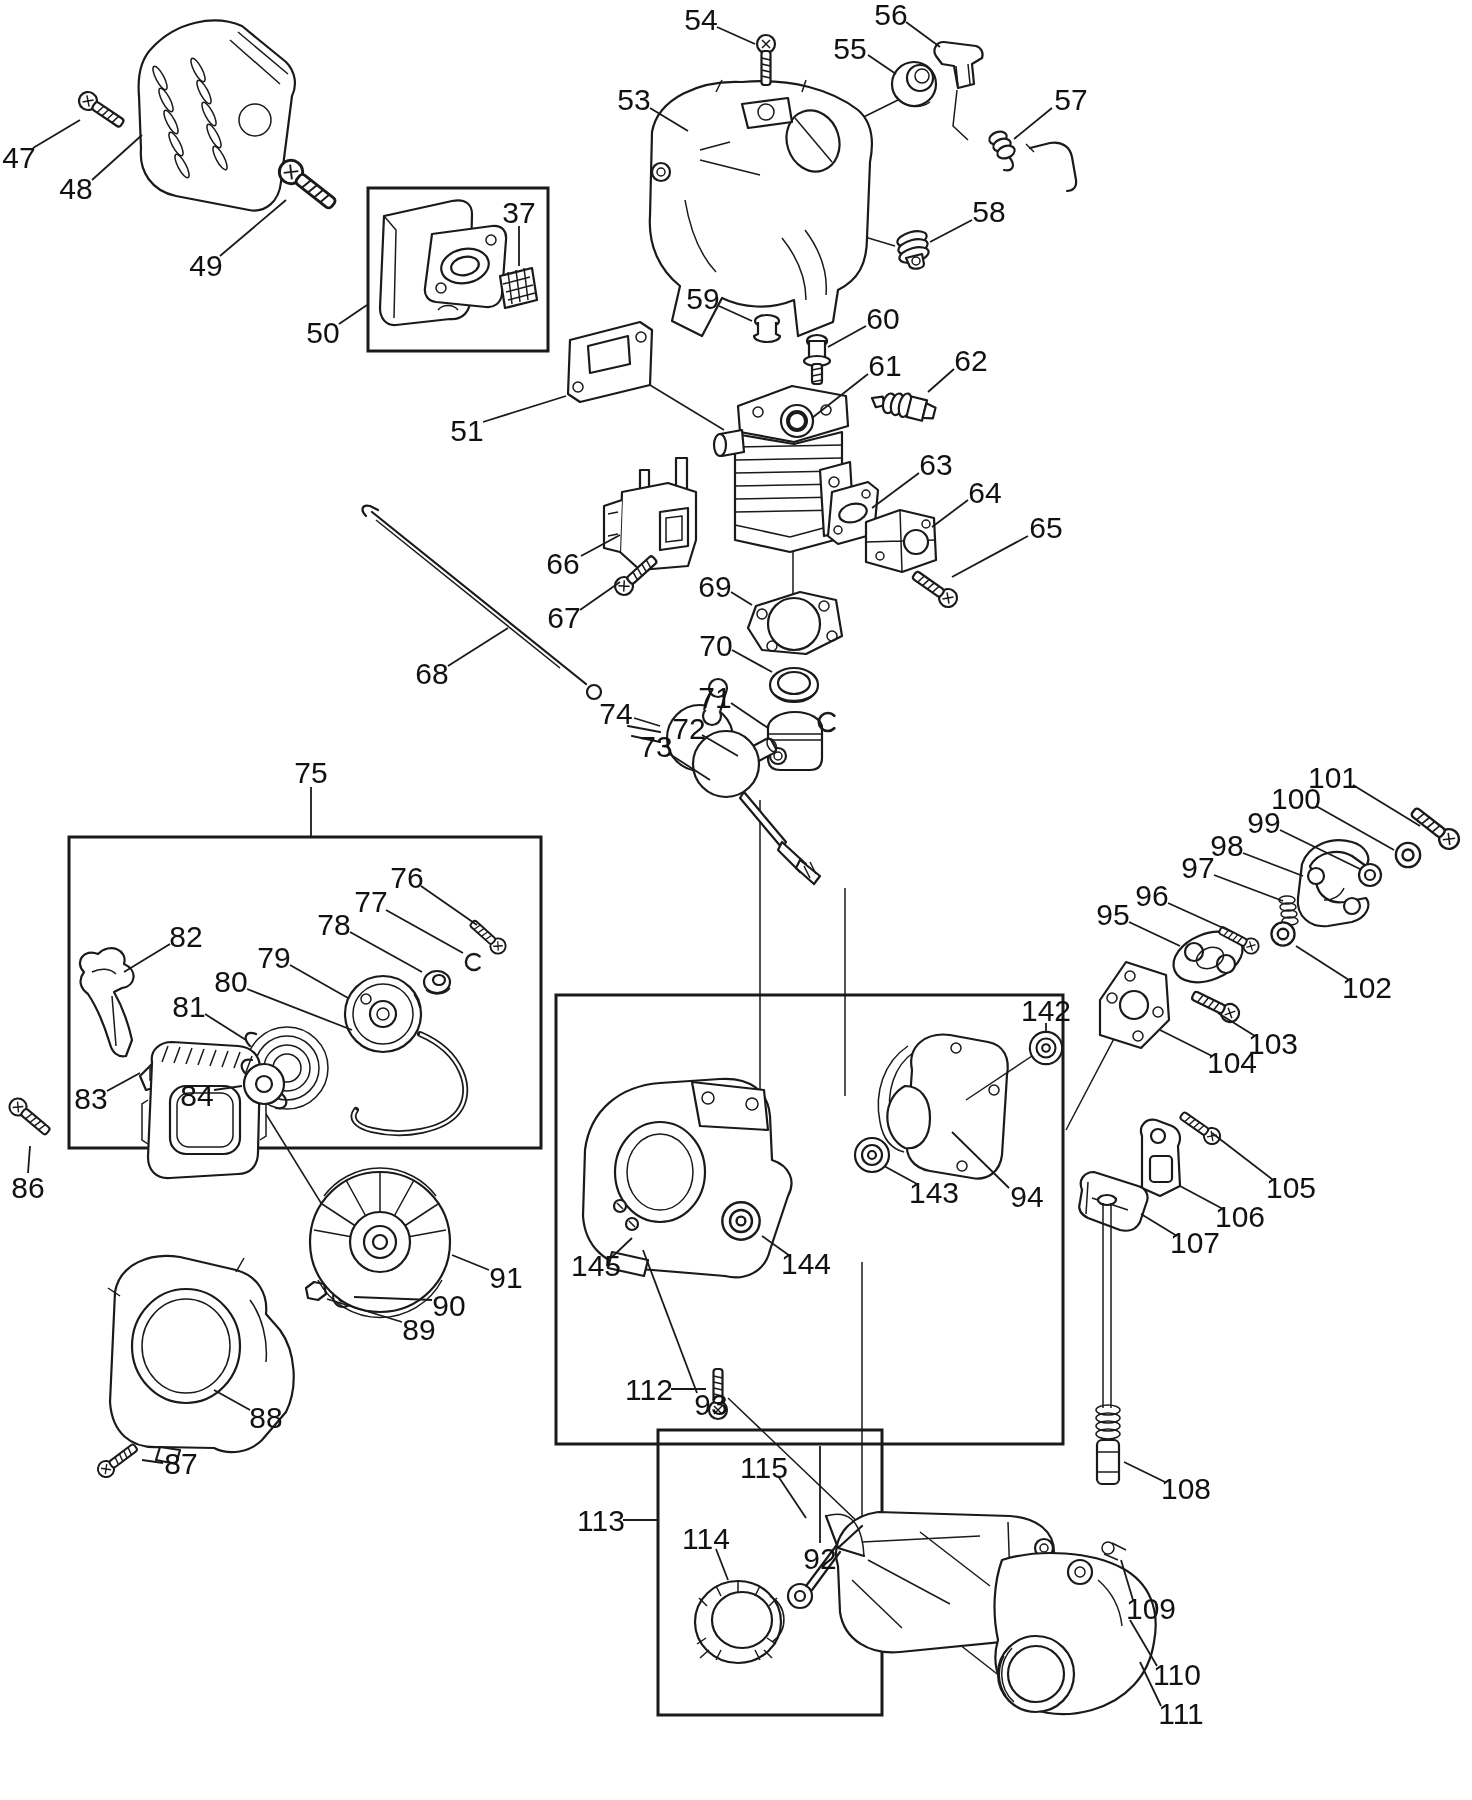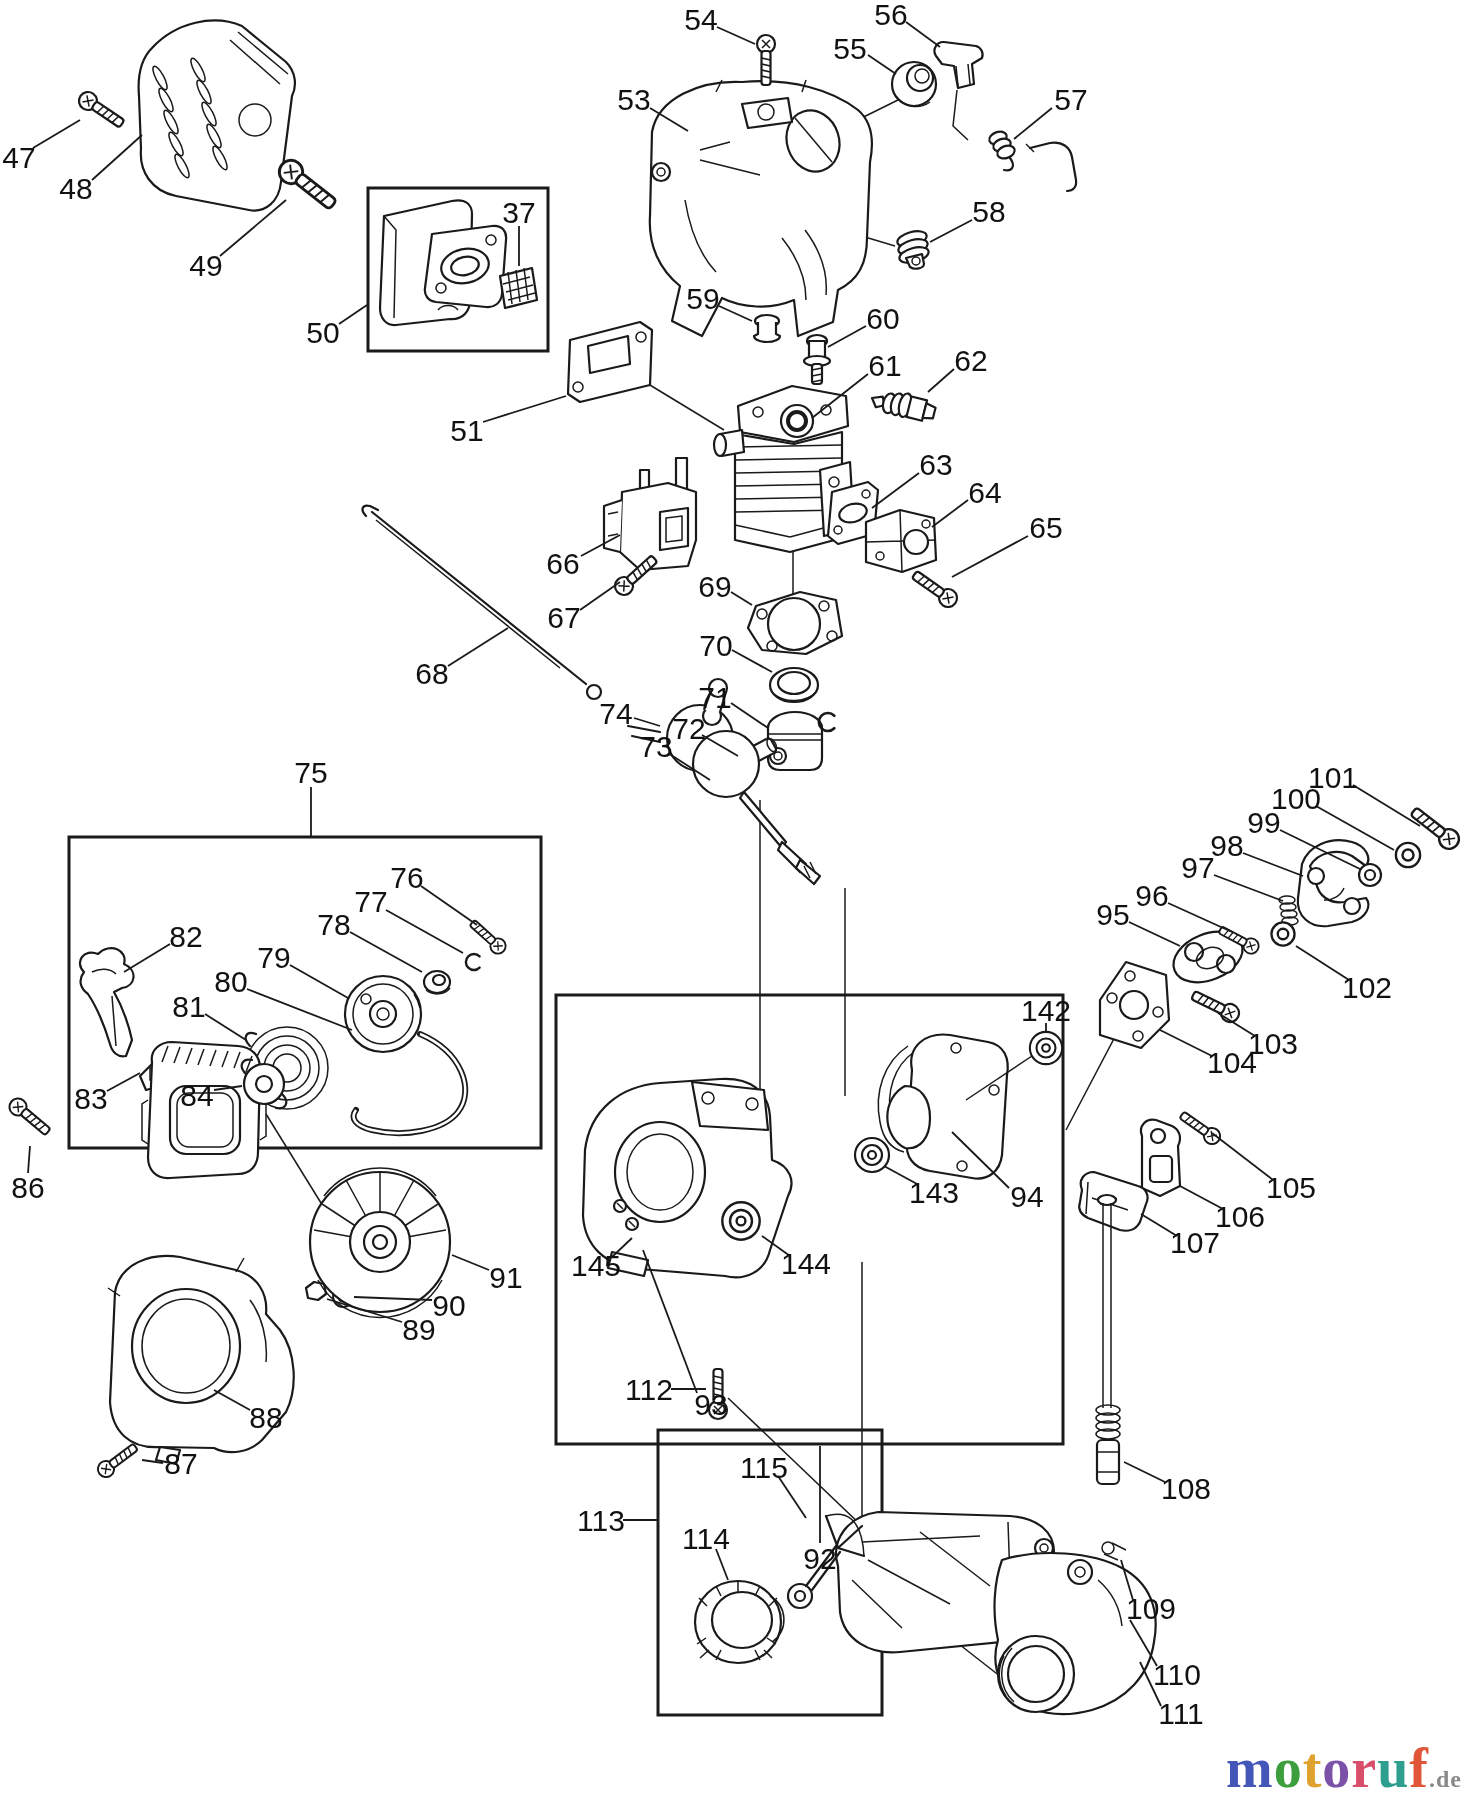--- a/index.html
+++ b/index.html
@@ -601,16 +601,13 @@
         <text x="1046" y="1010" class="callout" text-anchor="middle" dominant-baseline="central">142</text>
         <line x1="917" y1="1184" x2="884" y2="1166" class="lead"></line>
         <text x="934" y="1192" class="callout" text-anchor="middle" dominant-baseline="central">143</text>
         <line x1="790" y1="1256" x2="762" y2="1236" class="lead"></line>
         <text x="806" y="1263" class="callout" text-anchor="middle" dominant-baseline="central">144</text>
         <line x1="612" y1="1257" x2="632" y2="1238" class="lead"></line>
         <text x="596" y="1265" class="callout" text-anchor="middle" dominant-baseline="central">145</text>
       </g>
 </svg>
 
-<div class="watermark">
-  <span id="wm-letters"><span style="color: rgb(68, 86, 184);">m</span><span style="color: rgb(61, 158, 61);">o</span><span style="color: rgb(224, 162, 46);">t</span><span style="color: rgb(123, 82, 168);">o</span><span style="color: rgb(217, 79, 107);">r</span><span style="color: rgb(46, 158, 143);">u</span><span style="color: rgb(224, 85, 55);">f</span></span><span class="suffix">.de</span>
 </div>
-</div>
 
 </body></html>

